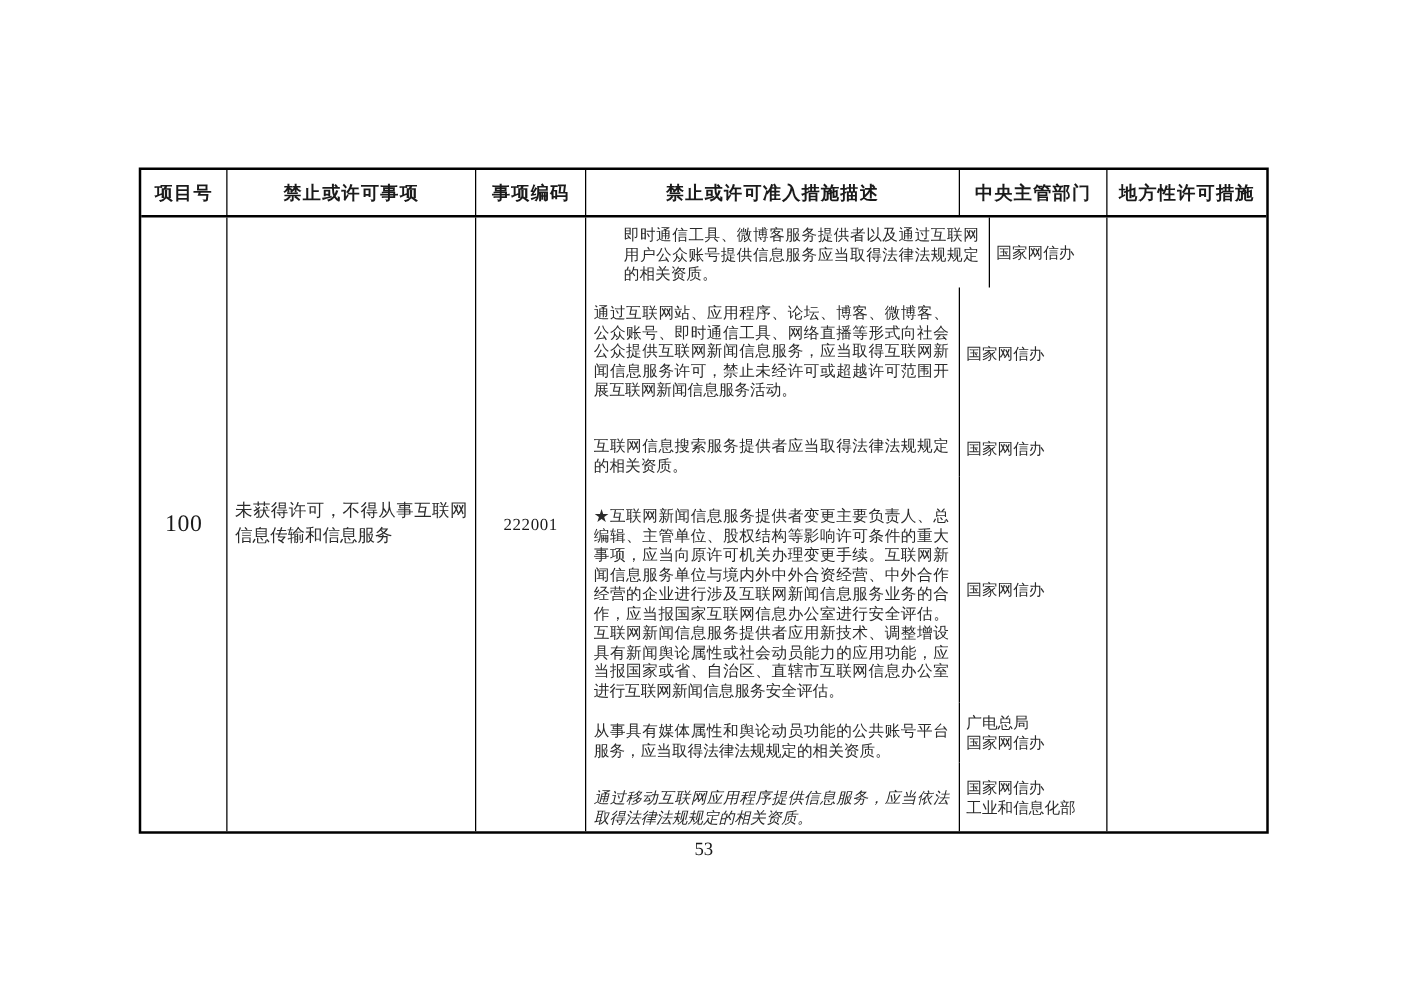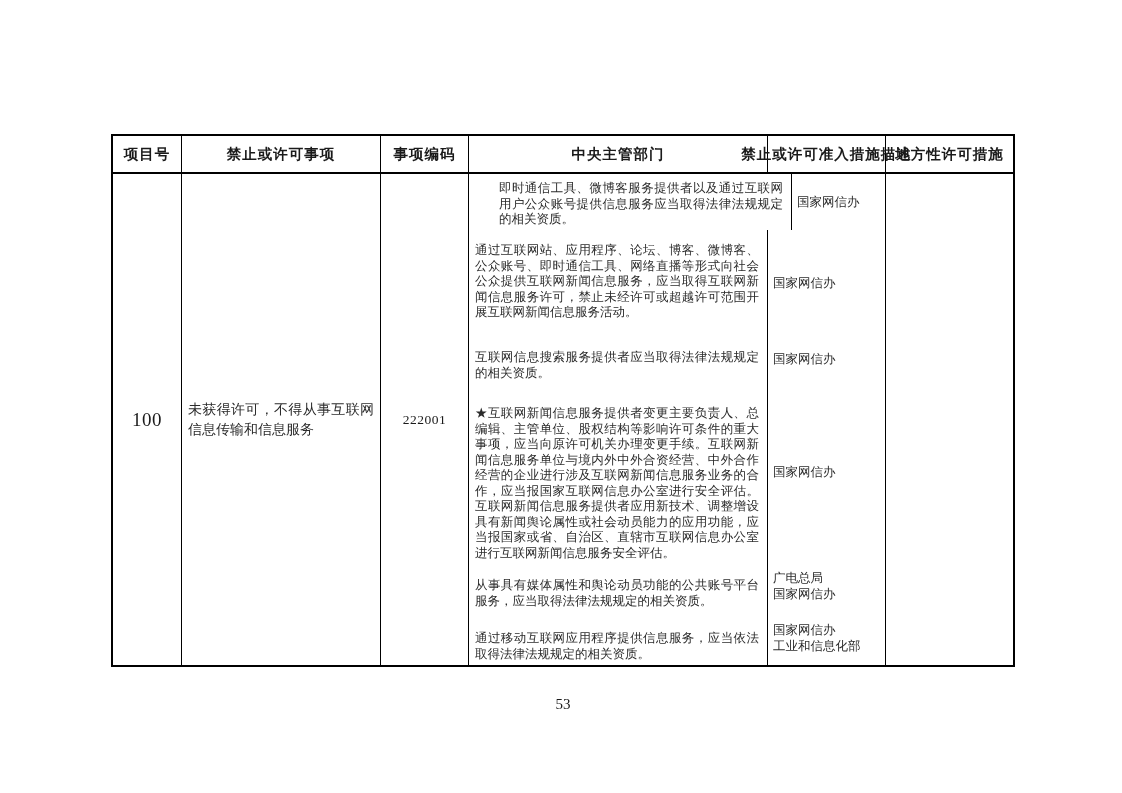--- a/index.html
+++ b/index.html
@@ -89,43 +89,43 @@
     line-height: 16px;
     color: #2b2b2b;
     white-space: nowrap;
   }
   
   .measure-row:nth-child(1) { height: 56px; margin-left: 24px; }  .measure-row:nth-child(1) .measure-desc { padding-top: 7px; }
   .measure-row:nth-child(2) { height: 106px; } .measure-row:nth-child(2) .measure-desc { padding-top: 13px; }
   .measure-row:nth-child(3) { height: 45px; }  .measure-row:nth-child(3) .measure-desc { padding-top: 14px; }
   .measure-row:nth-child(4) { height: 181px; } .measure-row:nth-child(4) .measure-desc { padding-top: 25px; }
   .measure-row:nth-child(5) { height: 48px; }  .measure-row:nth-child(5) .measure-desc { padding-top: 16px; }
-  .measure-row:nth-child(6) { min-height: 55px; } .measure-row:nth-child(6) .measure-desc { padding-top: 21px; }
+  .measure-row:nth-child(6) { min-height: 55px; } .measure-row:nth-child(6) .measure-desc { padding-top: 21px; font-style: italic; }
 
   .page-number {
     position: absolute;
     left: 111px; width: 904px;
-    top: 696px;
+    top: 672px;
     text-align: center;
     font-size: 15px;
     color: #1a1a1a;
   }
 </style>
 </head>
 <body>
 
 <div class="page">
   <div class="doc-table">
 
     <div class="header-row">
       <div class="hcell">项目号</div>
       <div class="hcell">禁止或许可事项</div>
       <div class="hcell">事项编码</div>
+      <div class="hcell">禁止或许可准入措施描述</div>
       <div class="hcell">中央主管部门</div>
-      <div class="hcell">禁止或许可准入措施描述</div>
       <div class="hcell">地方性许可措施</div>
     </div>
 
     <div class="body-row">
       <div class="cell vcenter cell-project">100</div>
       <div class="cell cell-item">
         <span>未获得许可，不得从事互联网信息传输和信息服务</span>
       </div>
       <div class="cell vcenter cell-code">222001</div>
 

